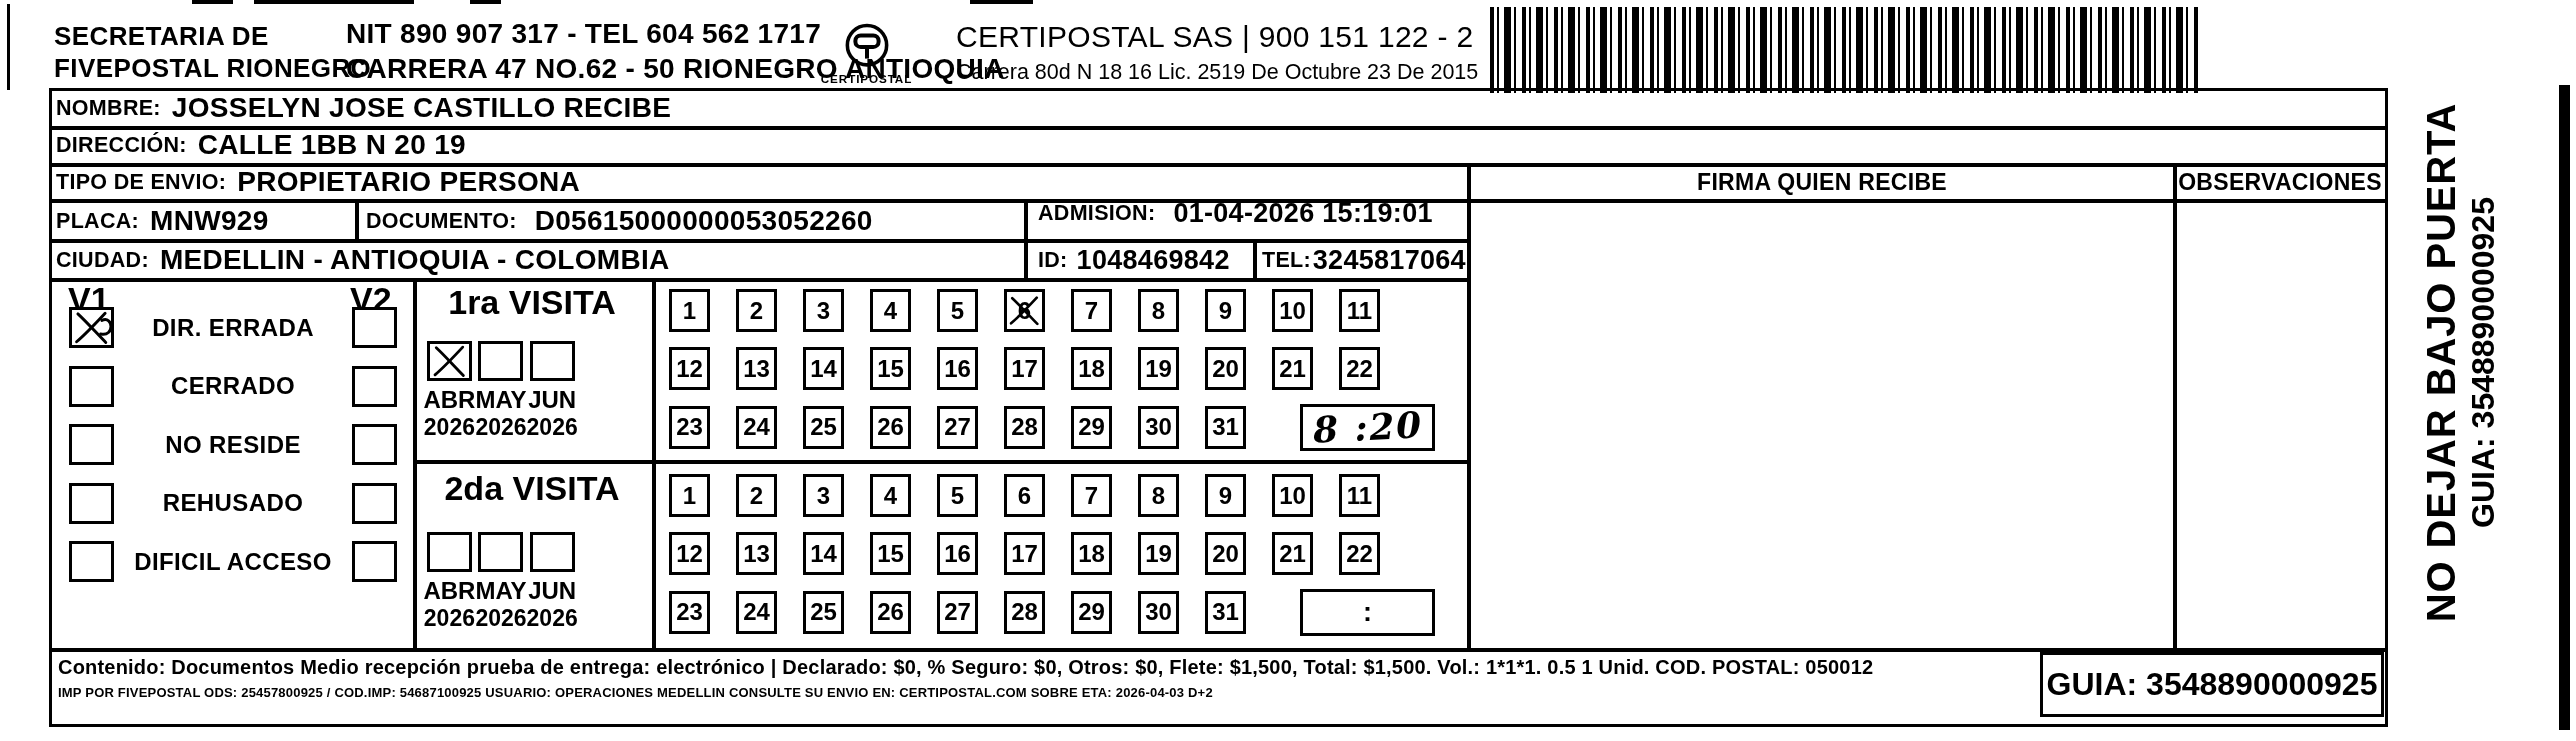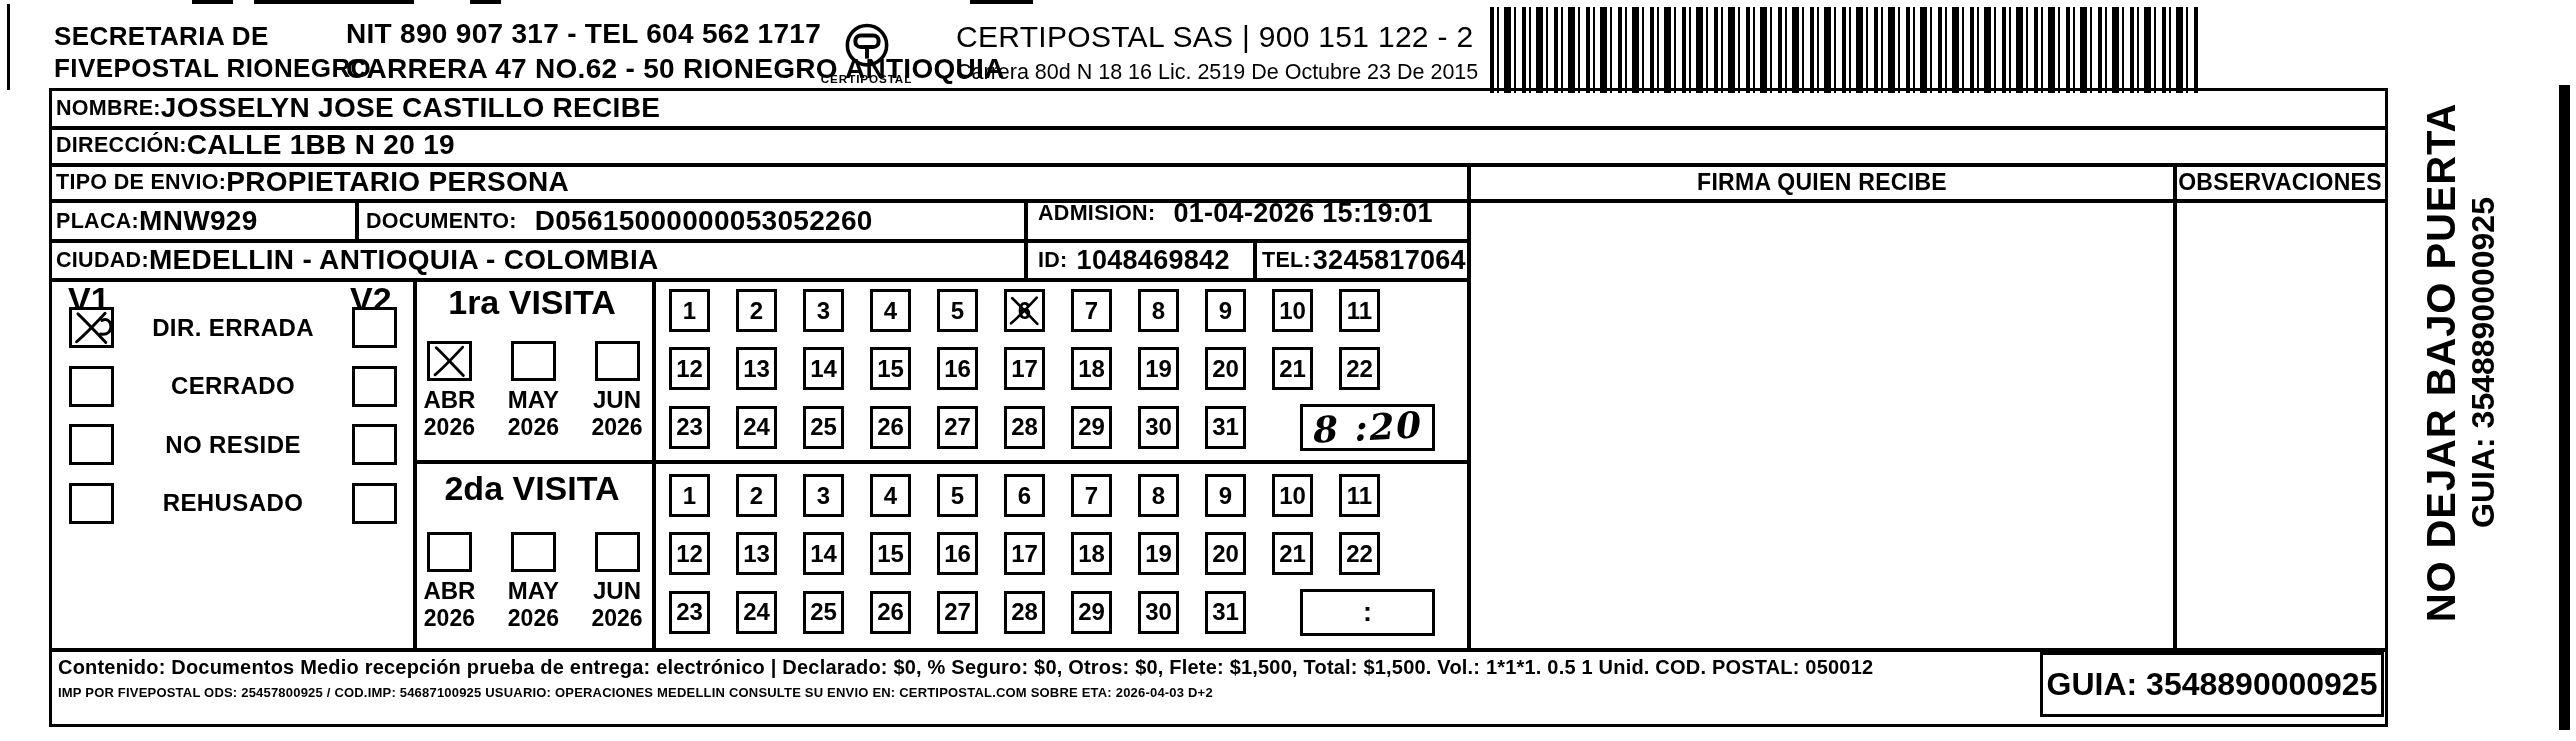--- a/index.html
+++ b/index.html
@@ -2,36 +2,36 @@
 <html style="font-size:14.4px"><head>
 <meta charset="utf-8">
 <style>
   * { margin:0; padding:0; box-sizing:border-box; }
   html,body { background:#fff; }
   body { font-family:"Liberation Sans", sans-serif; color:#000; }
   .page { position:relative; width:2576px; height:730px; background:#fff; overflow:hidden; }
   .abs { position:absolute; }
   .ln { position:absolute; background:#000; }
   .frame { position:absolute; border:3.6px solid #000; background:transparent; }
-  .cellrow { position:absolute; display:flex; align-items:center; gap:0; white-space:nowrap; }
+  .cellrow { position:absolute; display:flex; align-items:center; gap:11px; white-space:nowrap; }
   .flabel { font-size:21.5px; font-weight:bold; letter-spacing:0.3px; }
   .fvalue { font-size:28px; font-weight:600; letter-spacing:0.3px; }
   .hdr-org { font-size:26px; font-weight:600; line-height:32px; letter-spacing:0.4px; }
   .hdr-nit { font-size:28px; font-weight:600; line-height:35px; letter-spacing:0.3px; }
   .hdr-co1 { font-size:30px; font-weight:400; letter-spacing:0.3px; white-space:nowrap; }
   .hdr-co2 { font-size:21.5px; font-weight:500; margin-top:6.3px; white-space:nowrap; }
   .colhead { position:absolute; display:flex; align-items:center; justify-content:center; font-size:23px; font-weight:bold; letter-spacing:0.3px; }
   .vhead { position:absolute; font-size:34px; font-weight:bold; }
   .visit-title { position:absolute; width:224px; text-align:center; font-size:34px; font-weight:bold; white-space:nowrap; }
   .cb { width:45px; height:41px; border:3.6px solid #000; position:relative; background:#fff; flex:0 0 auto; }
   .xm { position:absolute; inset:0; width:100%; height:100%; overflow:visible; fill:none; stroke:#000; stroke-width:4.5; stroke-linecap:round; }
   .status-col { position:absolute; left:49px; top:305px; width:364px; }
   .status-row { display:grid; grid-template-columns:45px 1fr 45px; align-items:center; height:45px; margin-bottom:13.5px; padding:0 16px 0 20px; }
   .status-label { text-align:center; font-size:24px; font-weight:bold; letter-spacing:0.4px; }
-  .months { position:absolute; display:flex; justify-content:space-between; width:230px; padding:0 5.4px; }
+  .months { position:absolute; display:flex; width:230px; padding:0 5.4px; }
   .month { display:flex; flex-direction:column; align-items:center; }
   .month .cb { width:45px; height:40px; }
   .mlab { font-size:24px; font-weight:bold; margin-top:5.4px; }
   .myear { font-size:23px; font-weight:bold; }
   .grid { position:absolute; width:766px; }
   .day-row { display:flex; gap:26px; height:43px; margin-bottom:15.3px; align-items:center; }
   .day { width:41px; height:43px; border:3.6px solid #000; display:flex; align-items:center; justify-content:center; font-size:24px; font-weight:bold; position:relative; background:#fff; }
   .timebox { margin-left:auto; width:135px; height:47px; border:3.6px solid #000; display:flex; align-items:center; justify-content:center; font-size:27px; font-weight:bold; background:#fff; }
   .hand { font-family:"DejaVu Serif", serif; font-style:italic; font-weight:600; font-size:36px; transform:rotate(-3deg); letter-spacing:1.8px; }
   .footer1 { position:absolute; left:58px; top:656px; font-size:20px; font-weight:700; white-space:nowrap; letter-spacing:0.2px; }
@@ -164,20 +164,25 @@
       <div class="status-row">
         <div class="cb"></div>
         <div class="status-label">NO RESIDE</div>
         <div class="cb"></div>
       </div>
       <div class="status-row">
         <div class="cb"></div>
         <div class="status-label">REHUSADO</div>
         <div class="cb"></div>
       </div>
+      <div class="status-row">
+        <div class="cb"></div>
+        <div class="status-label">DIFICIL ACCESO</div>
+        <div class="cb"></div>
+      </div>
     </div>
 
   <div class="visit-title" style="left:420px;top:283px">1ra VISITA</div>
   <div class="months" id="months-0" style="left:418px;top:341px">
       <div class="month">
         <div class="cb">
           <svg class="xm" viewBox="0 0 60 54">
             <path d="M9 6 C 22 18, 40 38, 52 50"></path>
             <path d="M51 5 C 38 19, 20 38, 7 49"></path>
           </svg>

